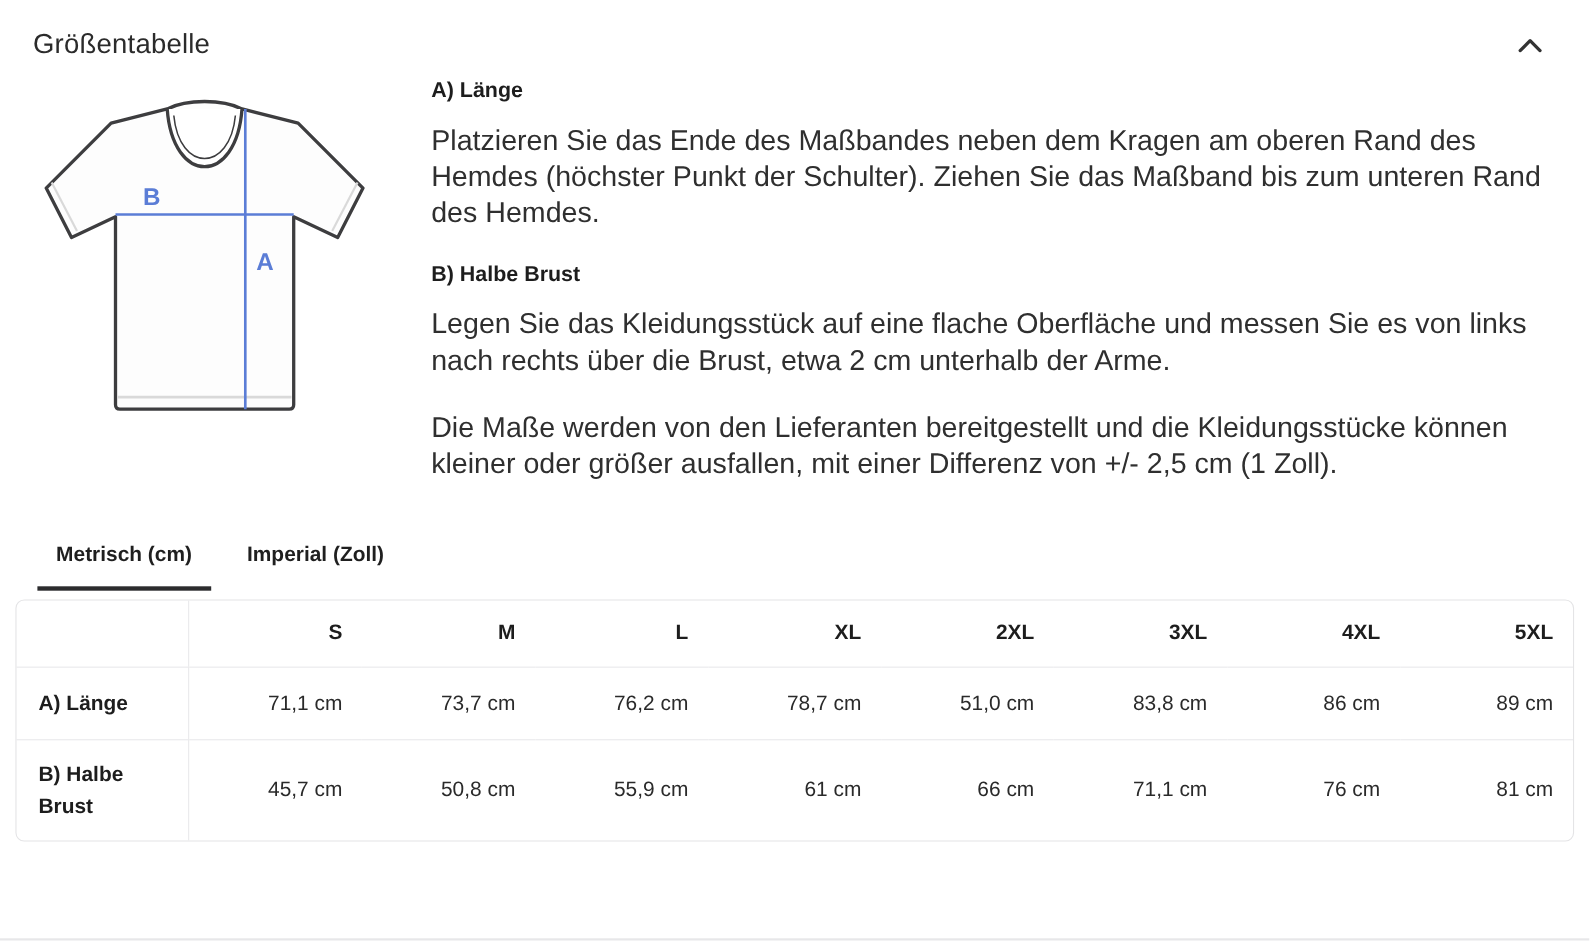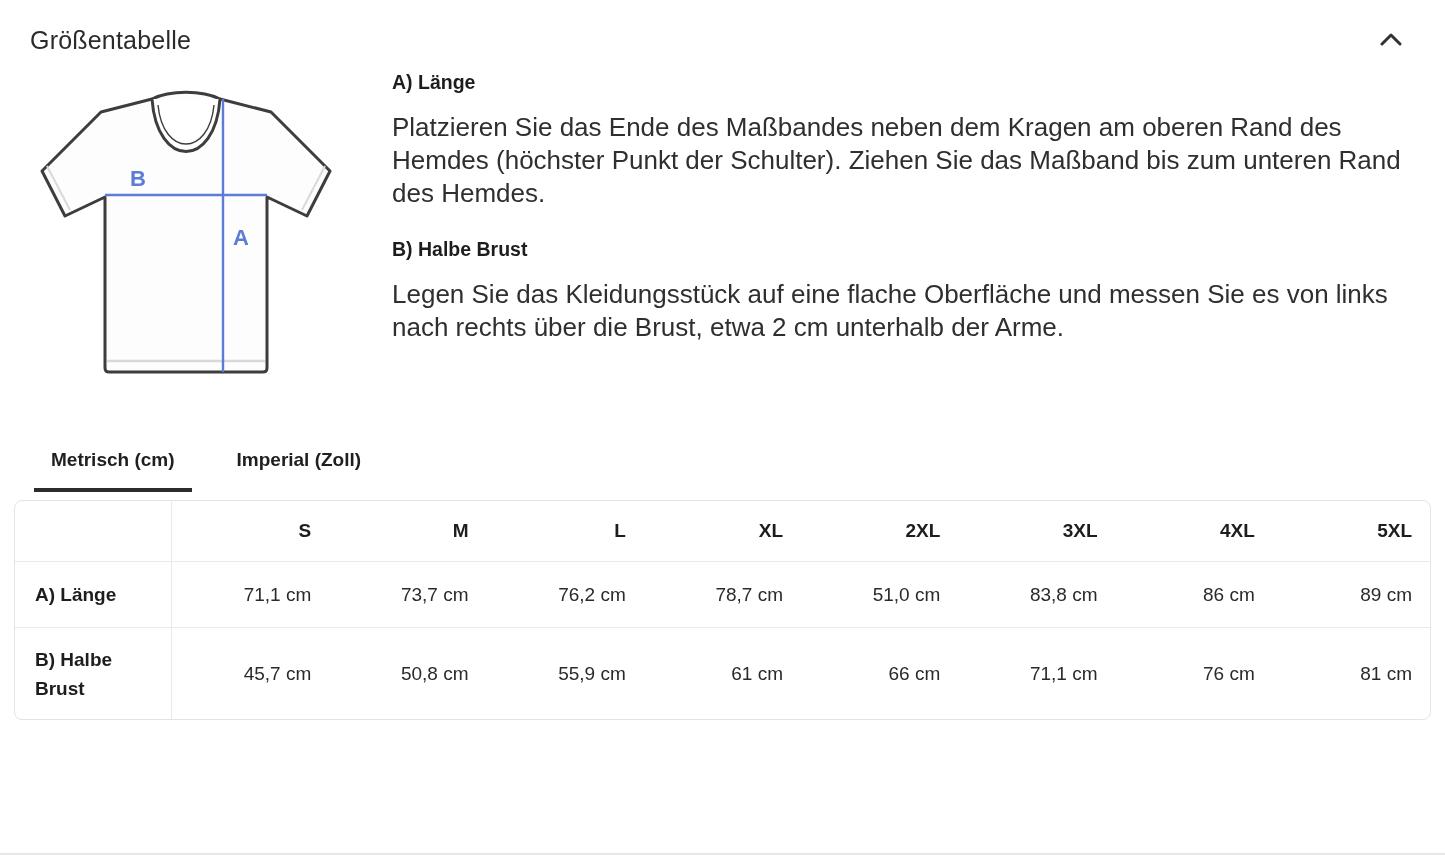--- a/index.html
+++ b/index.html
@@ -2,32 +2,32 @@
 <html><head>
 <meta charset="utf-8">
 <style>
   html,body{margin:0;padding:0;}
   body{
     width:1445px;height:861px;background:#ffffff;
     font-family:"Liberation Sans",sans-serif;color:#2f2f2f;
     position:relative;overflow:hidden;
   }
   .panel-header{
-    display:flex;justify-content:space-between;align-items:flex-start;
+    display:flex;justify-content:space-between;align-items:center;
     padding:26px 36px 0 30px;
   }
   .panel-title{font-size:25px;font-weight:400;color:#2b2b2b;margin:0;letter-spacing:.2px;}
   .collapse-btn{background:none;border:none;padding:6px;cursor:pointer;line-height:0;}
   .measure-section{display:flex;align-items:flex-start;padding:0 26px 0 30px;margin-top:14px;}
   .diagram{width:312px;flex:none;}
   .instructions{flex:1;margin-left:50px;padding-top:2px;}
   .instr-heading{font-size:19.5px;font-weight:700;color:#1d1d1d;margin:0;}
   .instr-body{font-size:26px;line-height:33px;color:#2f2f2f;margin:17px 0 28px;}
   .note{margin-bottom:0;}
-  .tabs{display:flex;gap:12px;padding:0 0 0 34px;margin-top:44px;}
+  .tabs{display:flex;gap:0;padding:0 0 0 34px;margin-top:44px;}
   .tab{
     font-size:19px;color:#1f1f1f;background:none;border:none;cursor:pointer;
     padding:12px 17px 17px;border-bottom:4px solid transparent;
     font-family:"Liberation Sans",sans-serif;
   }
   .tab.active{font-weight:700;border-bottom-color:#2c2c2e;}
   .tab:not(.active){margin-left:16px;font-weight:bold;}
   table{
     width:1417px;margin:8px 14px 0;border-collapse:separate;border-spacing:0;
     font-size:19px;color:#2a2a2a;table-layout:fixed;
@@ -83,20 +83,21 @@
         <text x="108" y="117" font-size="22" font-weight="600" fill="#5b7dd6" font-family="Liberation Sans, sans-serif" text-anchor="middle">B</text>
         <text x="211" y="176" font-size="22" font-weight="600" fill="#5b7dd6" font-family="Liberation Sans, sans-serif" text-anchor="middle">A</text>
       </svg>
     </div>
 
     <div class="instructions">
       <h3 class="instr-heading">A) Länge</h3>
       <p class="instr-body">Platzieren Sie das Ende des Maßbandes neben dem Kragen am oberen Rand des Hemdes (höchster Punkt der Schulter). Ziehen Sie das Maßband bis zum unteren Rand des Hemdes.</p>
       <h3 class="instr-heading">B) Halbe Brust</h3>
       <p class="instr-body">Legen Sie das Kleidungsstück auf eine flache Oberfläche und messen Sie es von links nach rechts über die Brust, etwa 2 cm unterhalb der Arme.</p>
+      <p class="instr-body note">Die Maße werden von den Lieferanten bereitgestellt und die Kleidungsstücke können kleiner oder größer ausfallen, mit einer Differenz von +/- 2,5 cm (1 Zoll).</p>
     </div>
   </div>
 
   <div class="tabs" id="tabs">
       <button class="tab active">Metrisch (cm)</button>
       <button class="tab">Imperial (Zoll)</button>
     </div>
 
   <div class="tbl-wrap">
     <table id="size-table">

